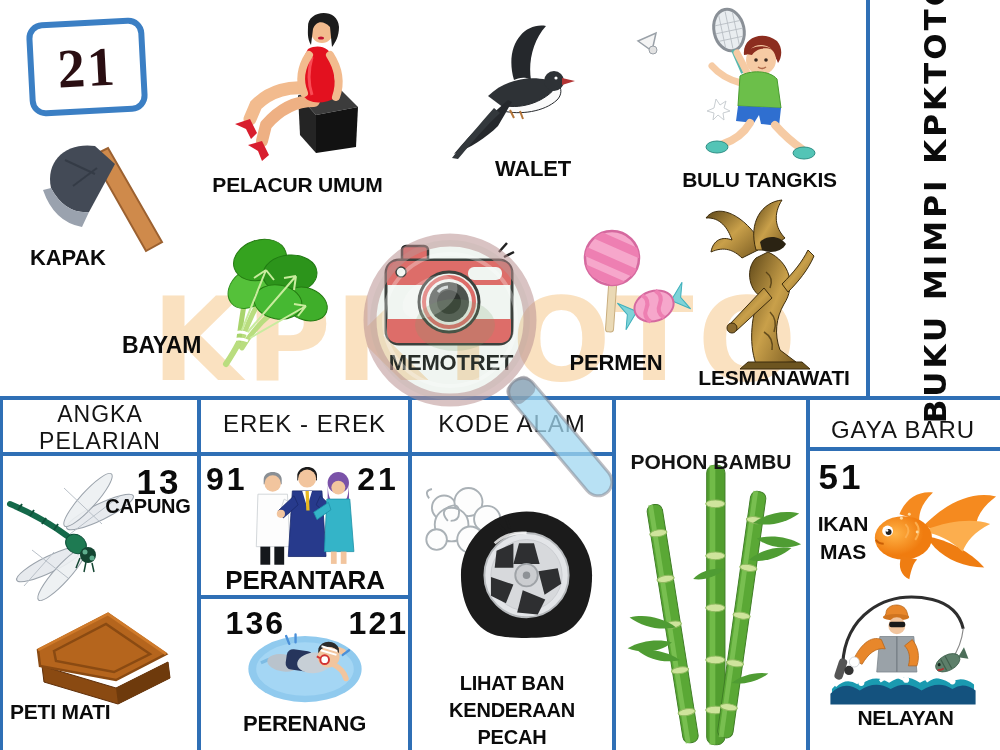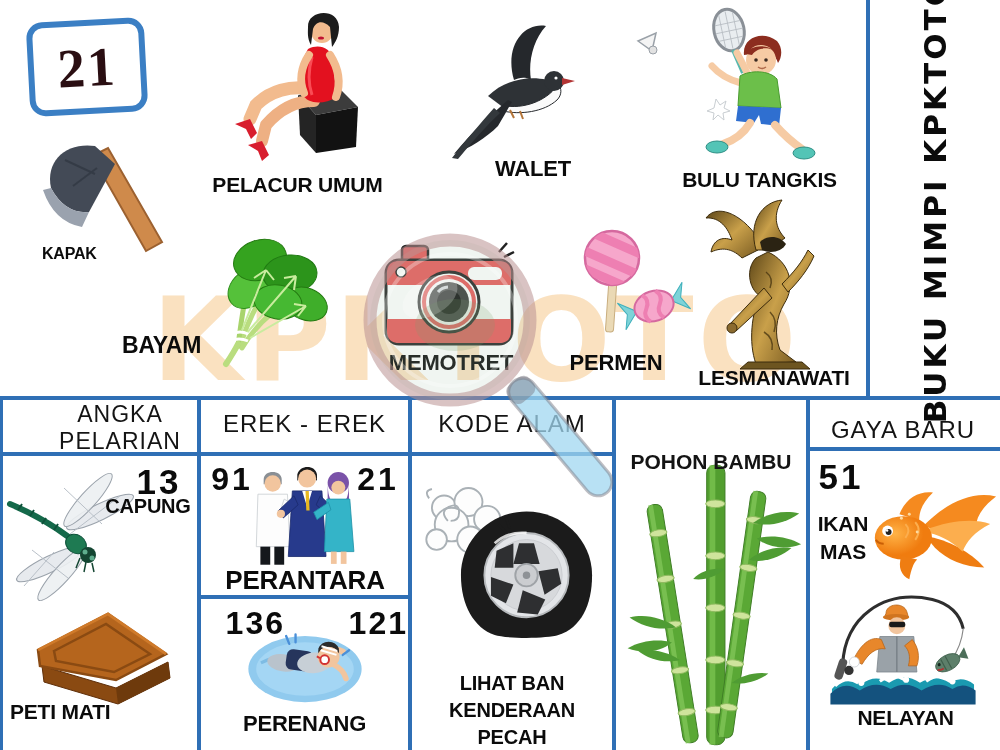--- a/index.html
+++ b/index.html
@@ -41,21 +41,21 @@
   <div class="sidebar-text">
     <span>BUKU MIMPI KPKTOTO</span>
   </div>
 
   <svg style="left:35px;top:130px;" width="132" height="130" viewBox="0 0 132 130">
     <polygon points="57,26 73,18 127,112 111,121" fill="#cf8a4b" stroke="#9c6130" stroke-width="2"></polygon>
     <path d="M16,58 C10,30 32,12 60,16 L80,34 L54,82 Q30,84 16,58 Z" fill="#434a56"></path>
     <path d="M16,58 Q30,84 54,82 L47,97 Q19,92 8,60 Z" fill="#9aa2ae"></path>
     <path d="M30,30 L60,44 M38,56 L62,38" stroke="#2c323c" stroke-width="2" fill="none" opacity="0.6"></path>
   </svg>
-  <div class="lbl" style="left:42px;top:246px;width:115px;font-size:16px;">KAPAK</div>
+  <div class="lbl" style="left:30px;top:246px;width:115px;font-size:22px;">KAPAK</div>
 
   <svg style="left:212px;top:5px;" width="152" height="164" viewBox="0 0 152 164">
     <polygon points="86,90 128,84 146,102 104,110" fill="#3c3c3c"></polygon>
     <polygon points="104,110 146,102 144,142 104,148" fill="#121212"></polygon>
     <polygon points="86,90 104,110 104,148 88,130" fill="#242424"></polygon>
     <path d="M100,84 C78,80 58,86 44,100 L38,114" stroke="#f2bb8e" stroke-width="13" fill="none" stroke-linecap="round"></path>
     <path d="M102,96 C82,96 66,106 54,120 L50,136" stroke="#eeb083" stroke-width="12" fill="none" stroke-linecap="round"></path>
     <path d="M38,114 l-15,5 l11,5 l5,10 6,-6 z" fill="#d81e2e"></path>
     <path d="M50,136 l-14,4 l10,6 l4,10 7,-6 z" fill="#d81e2e"></path>
     <path d="M96,44 C108,38 118,44 120,52 L125,92 C110,101 95,98 91,90 L89,58 Z" fill="#e3111f"></path>
@@ -185,21 +185,21 @@
   <div class="line" style="left:197px;top:396px;width:4px;height:354px;"></div>
   <div class="line" style="left:408px;top:396px;width:4px;height:354px;"></div>
   <div class="line" style="left:612px;top:396px;width:4px;height:354px;"></div>
   <div class="line" style="left:806px;top:396px;width:4px;height:354px;"></div>
   <div class="line" style="left:0;top:452px;width:200px;height:4px;"></div>
   <div class="line" style="left:197px;top:452px;width:215px;height:4px;"></div>
   <div class="line" style="left:408px;top:452px;width:208px;height:4px;"></div>
   <div class="line" style="left:806px;top:447px;width:194px;height:4px;"></div>
   <div class="line" style="left:197px;top:595px;width:215px;height:4px;"></div>
 
-  <div class="hdr" style="left:0;top:401px;width:200px;font-size:23px;padding-left:20px;">
+  <div class="hdr" style="left:0;top:401px;width:200px;font-size:23px;">
     <div>ANGKA</div>
     <div>PELARIAN</div>
   </div>
   <div class="hdr" style="left:197px;top:410px;width:215px;font-size:24px;">EREK - EREK</div>
   <div class="hdr" style="left:408px;top:410px;width:208px;font-size:24px;text-align:center;">KODE ALAM</div>
   <div class="hdr" style="left:612px;top:432px;width:198px;font-size:21px;font-weight:bold;letter-spacing:0;margin-top:16px;">POHON BAMBU</div>
   <div class="hdr" style="left:806px;top:416px;width:194px;font-size:24px;">GAYA BARU</div>
 
   <svg style="left:2px;top:466px;" width="128" height="122" viewBox="0 0 128 122">
     <ellipse cx="98" cy="46" rx="37" ry="8" transform="rotate(-26 98 46)" fill="#e4e8ec" fill-opacity="0.9" stroke="#9aa2ab"></ellipse>
@@ -219,21 +219,21 @@
   <div class="lbl ctr" style="left:102px;top:496px;width:92px;font-size:20px;">CAPUNG</div>
   <svg style="left:16px;top:604px;" width="160" height="106" viewBox="0 0 160 106">
     <polygon points="26,62 100,84 152,58 154,74 102,100 28,78" fill="#8a4a12" stroke="#5f2f0a"></polygon>
     <polygon points="100,84 102,100 154,74 152,58" fill="#6e3a0c"></polygon>
     <polygon points="22,46 92,10 150,50 100,76 24,62" fill="#b5651d" stroke="#8a4a12" stroke-width="2.5"></polygon>
     <polygon points="38,47 90,20 134,50 98,68 40,57" fill="none" stroke="#8a4a12" stroke-width="2.5"></polygon>
     <path d="M22,46 L92,10 L150,50" stroke="#cf7a2a" stroke-width="3" fill="none"></path>
   </svg>
   <div class="lbl" style="left:10px;top:701px;width:130px;font-size:21px;">PETI MATI</div>
 
-  <div class="num" style="left:206px;top:461px;width:52px;font-size:32px;text-align:center;">91</div>
+  <div class="num" style="left:206px;top:461px;width:52px;font-size:32px;">91</div>
   <div class="num" style="left:352px;top:461px;width:52px;font-size:32px;text-align:center;">21</div>
   <svg style="left:228px;top:463px;" width="155" height="105" viewBox="0 0 152 128" preserveAspectRatio="xMidYMid meet">
     <path d="M25,20 C25,8 47,8 47,20 L47,26 L25,26 Z" fill="#8a8f94"></path>
     <circle cx="36" cy="25" r="10" fill="#f2c59e"></circle>
     <path d="M18,38 L54,38 L57,102 L16,102 Z" fill="#fdfdfd" stroke="#c9ced2"></path>
     <path d="M50,44 L75,58 L70,69 L46,56 Z" fill="#fdfdfd" stroke="#c9ced2"></path>
     <circle cx="76" cy="63" r="5.5" fill="#f2c59e"></circle>
     <rect x="21" y="102" width="12" height="22" fill="#15181c"></rect>
       <rect x="38" y="102" width="12" height="22" fill="#15181c"></rect>
     <path d="M66,14 C69,2 88,2 90,14 L90,22 C84,11 72,11 66,22 Z" fill="#1a1a1a"></path>

